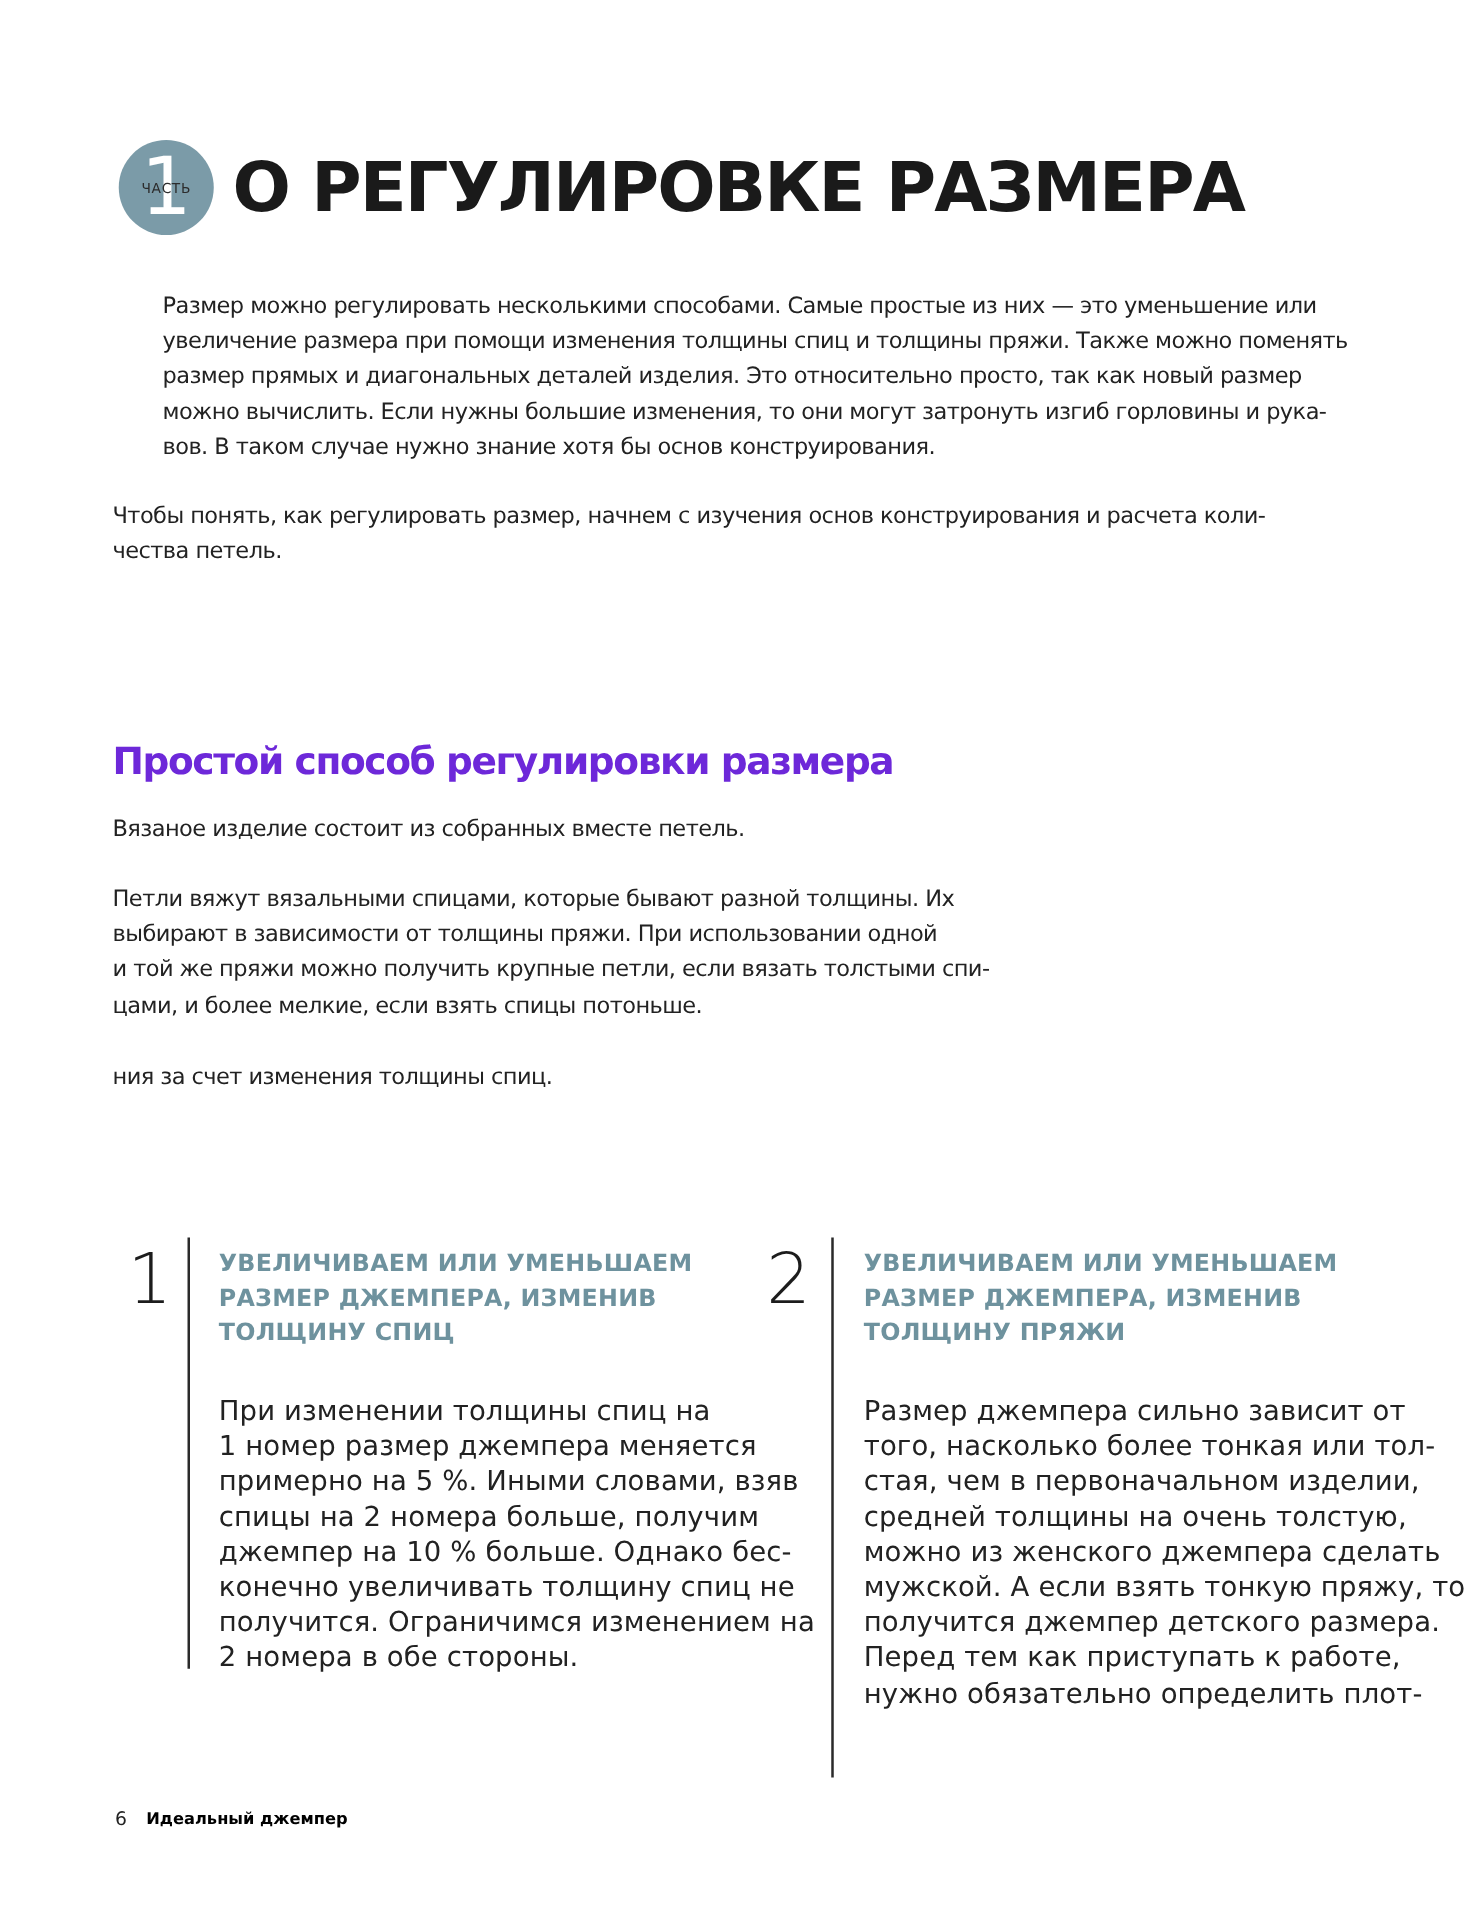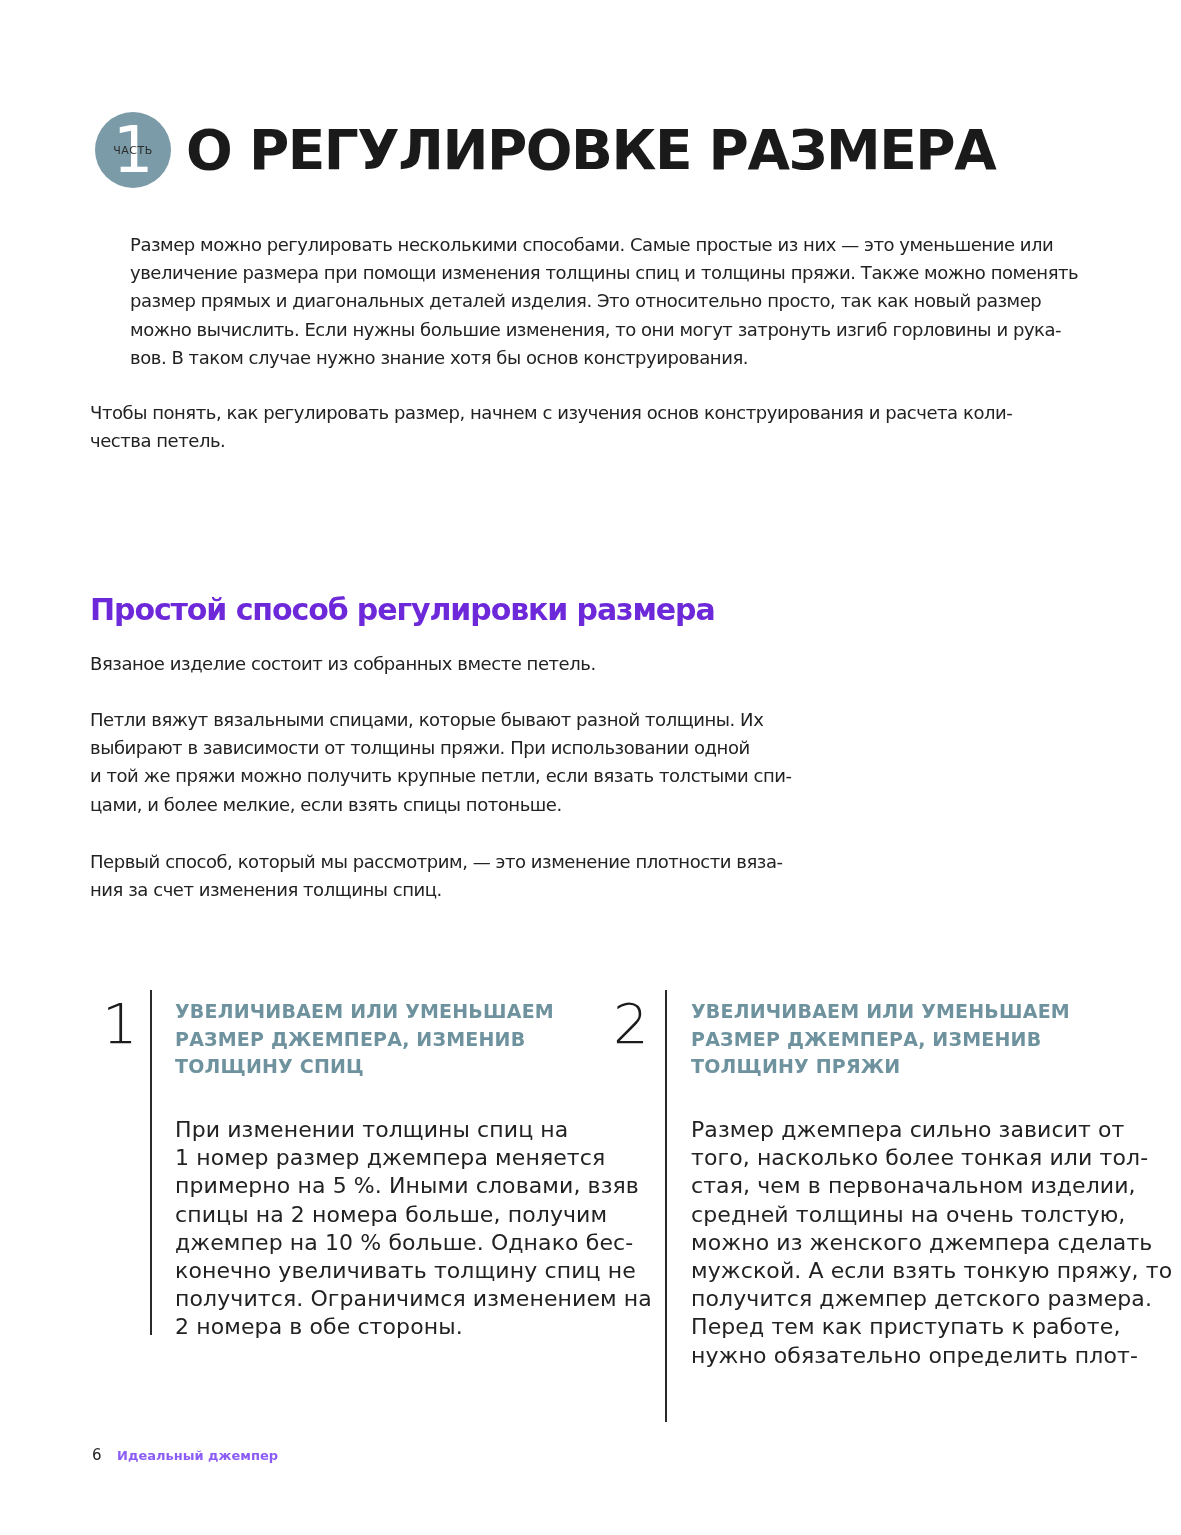--- a/index.html
+++ b/index.html
@@ -137,21 +137,21 @@
       font-size: 15px;
       color: #222222;
       line-height: 20px;
     }
     .footer-title {
       left: 117px;
       top: 1446px;
       font-family: "DejaVu Sans", sans-serif;
       font-size: 13px;
       font-weight: bold;
-      color: #8b5cf6;
+      color: #000000;
       line-height: 20px;
       white-space: nowrap;
     }
   </style>
 </head>
 <body>
 
 <div class="abs chapter-badge" style="background: rgb(123, 155, 168);">
   <div class="num">1</div>
   <div class="label">ЧАСТЬ</div>
@@ -174,21 +174,20 @@
 <div class="abs para sec-p1">
   <span class="line">Вязаное изделие состоит из собранных вместе петель.</span>
 </div>
 <div class="abs para sec-p2">
   <span class="line">Петли вяжут вязальными спицами, которые бывают разной толщины. Их</span>
   <span class="line">выбирают в зависимости от толщины пряжи. При использовании одной</span>
   <span class="line">и той же пряжи можно получить крупные петли, если вязать толстыми спи-</span>
   <span class="line">цами, и более мелкие, если взять спицы потоньше.</span>
 </div>
 <div class="abs para sec-p3">
-  <span class="line">Первый способ, который мы рассмотрим, — это изменение плотности вяза-</span>
   <span class="line">ния за счет изменения толщины спиц.</span>
 </div>
 
 <div class="abs col-num col1-num">1</div>
 <div class="abs col-rule col1-rule"></div>
 <div class="abs col-heading col1-heading" style="color: rgb(110, 146, 158);">
   <span class="line">УВЕЛИЧИВАЕМ ИЛИ УМЕНЬШАЕМ</span>
   <span class="line">РАЗМЕР ДЖЕМПЕРА, ИЗМЕНИВ</span>
   <span class="line">ТОЛЩИНУ СПИЦ</span>
 </div>

